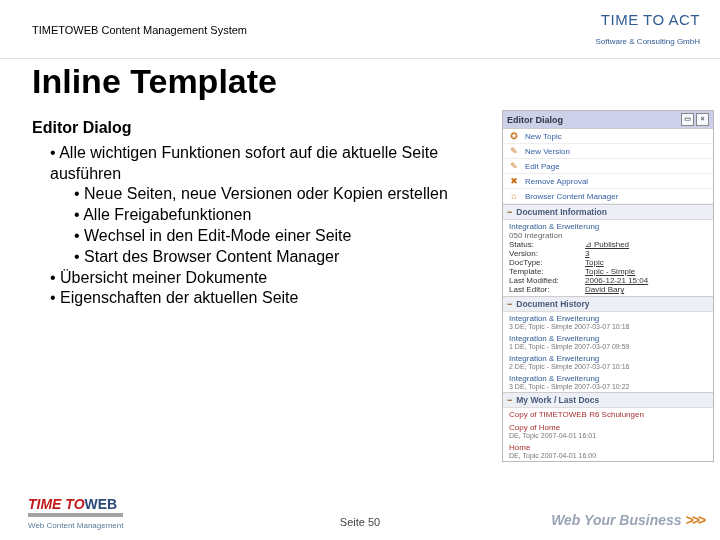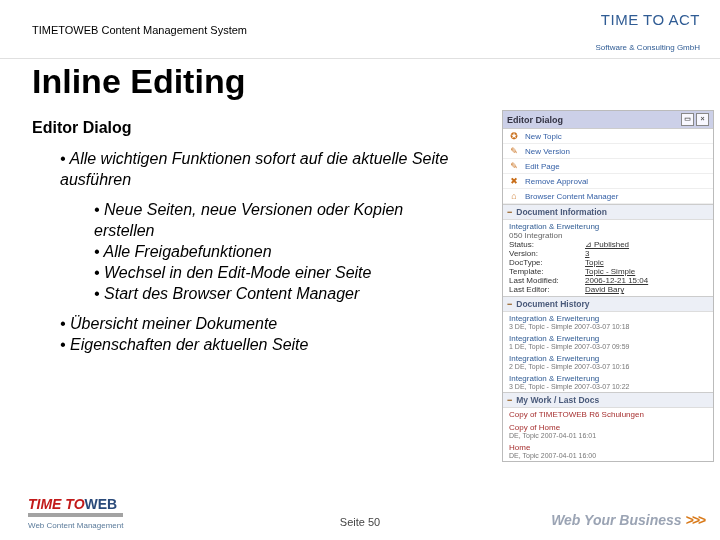--- a/index.html
+++ b/index.html
@@ -35,21 +35,21 @@
   .logo-tta .t1 {
     font-size: 15px;
     font-weight: normal;
     color: #305c94;
     letter-spacing: .5px;
   }
   .logo-tta .t2 {
     font-size: 8px;
     color: #305c94;
     display:block;
-    margin-top:16px;
+    margin-top:10px;
   }
   .title {
     position: absolute;
     top: 62px;
     left: 32px;
     font-size: 34px;
     font-weight: bold;
     color: #000;
   }
   .content {
@@ -59,24 +59,23 @@
     width: 430px;
     font-size: 16px;
     color: #000;
     line-height: 1.3;
   }
   .content .subtitle {
     font-weight: bold;
     margin-bottom: 4px;
   }
   .content ul {
-    margin: 10px;
+    margin: 0;
     padding-left: 18px;
     list-style: none;
-    font-style: italic;
   }
   .content ul li::before {
     content: "• ";
   }
   .content ul ul {
     padding-left: 24px;
   }
   .sidebar {
     position: absolute;
     top: 110px;
@@ -163,21 +162,21 @@
 <body>
 
 <div class="header-bar">
   <div class="header-label">TIMETOWEB Content Management System</div>
   <div class="logo-tta">
     <span class="t1">TIME TO ACT</span>
     <span class="t2">Software &amp; Consulting GmbH</span>
   </div>
 </div>
 
-<div class="title">Inline Editing</div>
+<div class="title">Inline Template</div>
 
 <div class="content">
   <div class="subtitle">Editor Dialog</div>
   <ul>
     <li><span>Alle wichtigen Funktionen sofort auf die aktuelle Seite ausführen</span>
       <ul>
         <li>Neue Seiten, neue Versionen oder Kopien erstellen</li>
         <li>Alle Freigabefunktionen</li>
         <li>Wechsel in den Edit-Mode einer Seite</li>
         <li>Start des Browser Content Manager</li>

